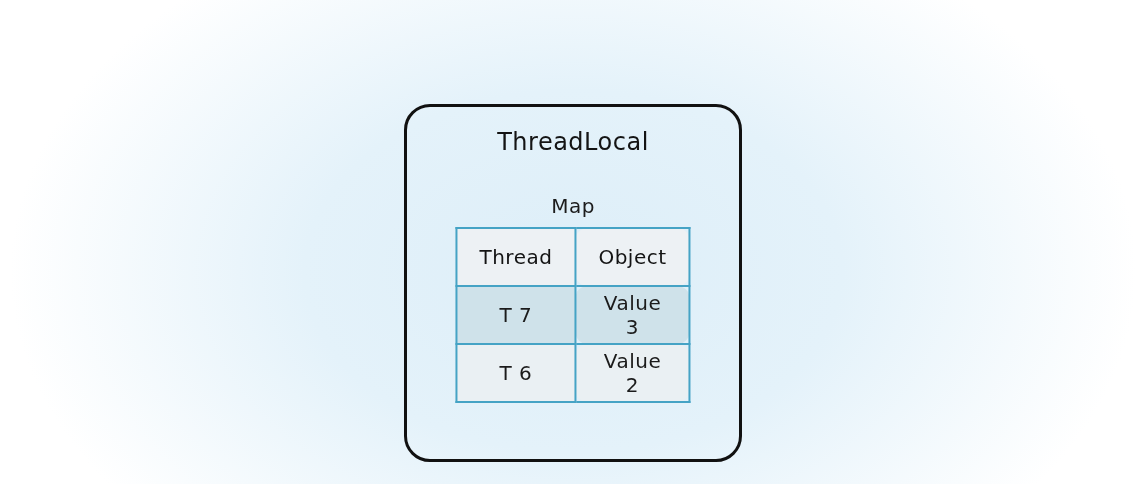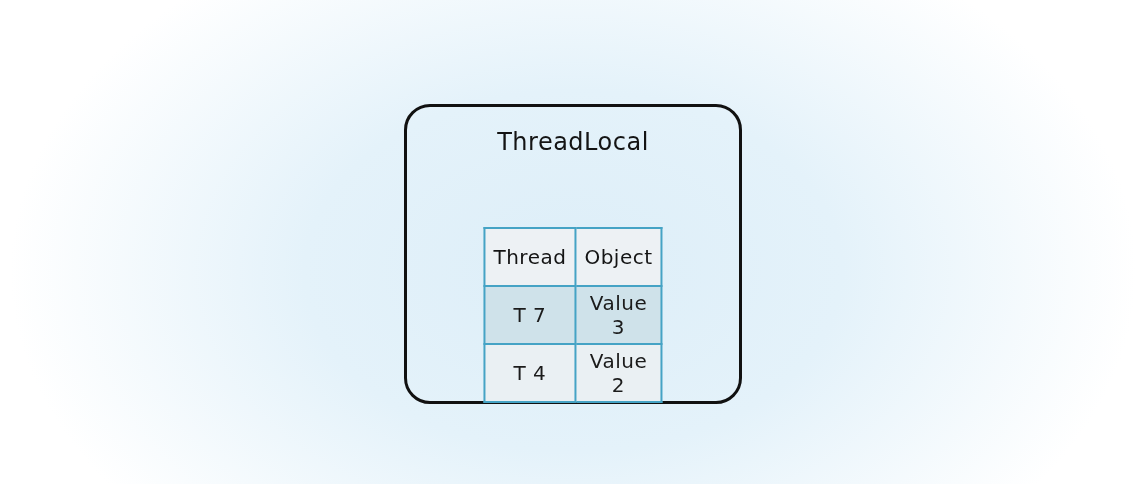--- a/index.html
+++ b/index.html
@@ -24,21 +24,21 @@
     position: relative;
     width: 1142px;
     height: 484px;
   }
 
   .threadlocal-box {
     position: absolute;
     left: 404px;
     top: 104px;
     width: 338px;
-    height: 300px;
+    height: 358px;
     box-sizing: border-box;
     border: 3.5px solid var(--box-border, #111111);
     border-radius: 26px;
     background: transparent;
   }
 
   .box-title {
     position: absolute;
     top: 21px;
     left: 0;
@@ -69,56 +69,57 @@
   }
 
   .map-table td {
     box-sizing: border-box;
     border: 2px solid var(--table-border, #45a3c5);
     text-align: center;
     vertical-align: middle;
     font-size: 20px;
     letter-spacing: 0.5px;
     height: 58px;
-    padding: 0 8px;
+    padding: 0 22px;
   }
 
   .map-table .col-thread { width: 176px; }
-  .map-table .col-object { width: 113px; }
+  .map-table .col-object { width: 113px; border-radius: 12px; }
 
   .map-table tr.header-row td {
     background: var(--row-header-bg, #edf1f4);
     font-size: 20px;
     color: #141414;
   }
   .map-table tr.row-1 td {
     background: var(--row-highlight-bg, #cfe2ea);
   }
   .map-table tr.row-2 td {
     background: var(--row-plain-bg, #eaf0f3);
   }
 </style>
 </head>
 <body>
 
 <div class="stage">
   <div class="threadlocal-box">
     <div class="box-title">ThreadLocal</div>
 
+    <div class="map-label">Map</div>
 
     <table class="map-table">
       <tbody>
         <tr class="header-row">
           <td class="col-thread">Thread</td>
           <td class="col-object">Object</td>
         </tr>
         <tr class="row-1">
           <td class="col-thread">T 7</td>
           <td class="col-object">Value 3</td>
         </tr>
         <tr class="row-2">
-          <td class="col-thread">T 4</td>
+          <td class="col-thread">T 6</td>
           <td class="col-object">Value 2</td>
         </tr>
       </tbody>
     </table>
   </div>
 </div>
 
 </body></html>

